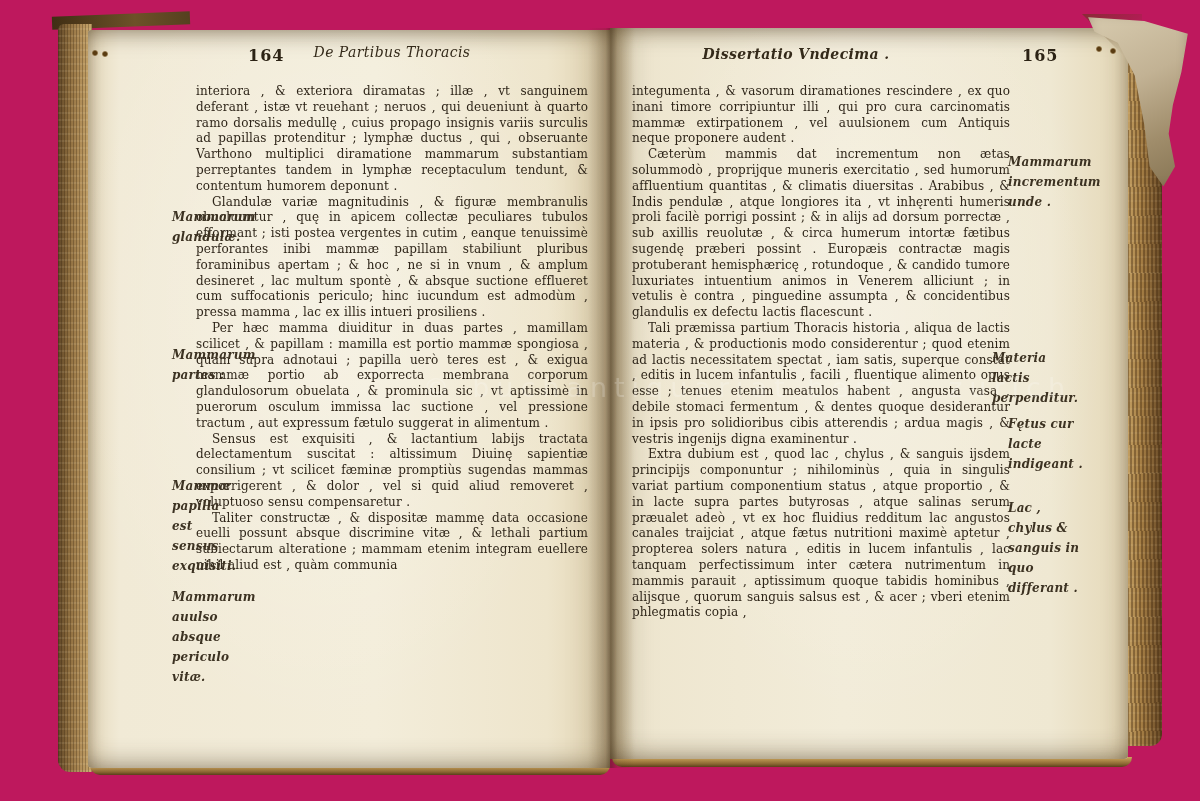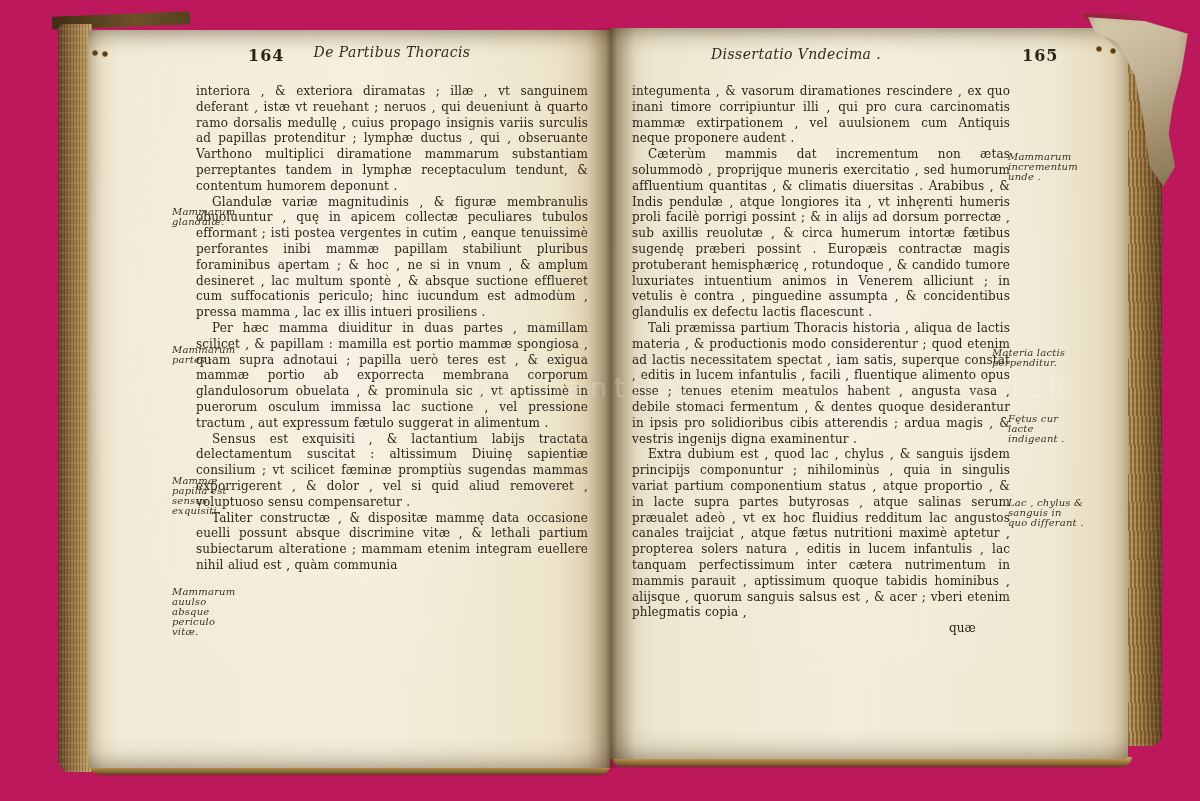--- a/index.html
+++ b/index.html
@@ -67,22 +67,22 @@
   .header-num{position:absolute;font-size:16px;font-weight:bold;letter-spacing:1px;color:#2c2315;z-index:10;}
   .header-title{position:absolute;font-style:italic;font-size:14px;letter-spacing:.4px;
     color:#342a1a;text-align:center;z-index:10;}
   .body-col{position:absolute;z-index:10;font-size:12px;line-height:15.8px;text-align:justify;
     letter-spacing:.12px;word-spacing:.5px;color:#2e2519;}
   .body-col p{margin:0;text-indent:16px;}
   .body-col p.noindent{text-indent:0;}
   .catchword{display:block;text-align:right;}
   .cw-left{padding-right:42px;}
   .cw-right{padding-right:34px;}
-  .margin-note{position:absolute;z-index:10;font-style:italic;font-size:10px;line-height:10px;
-    color:#3c3222;letter-spacing:.2px;}
+  .margin-note{position:absolute;z-index:10;font-style:italic;font-size:12px;line-height:20px;
+    color:#3c3222;letter-spacing:.2px;font-weight:bold;}
   .mn-left{left:52px;width:62px;text-align:left;margin-left:32px;}
   .mn-right{width:76px;text-align:left;}
 
   
   .watermark{position:absolute;left:172px;top:372px;width:900px;z-index:50;pointer-events:none;
     font-family:"DejaVu Sans","Liberation Sans",sans-serif;font-size:27px;letter-spacing:7px;
     color:rgba(255,255,255,.20);white-space:nowrap;text-transform:lowercase;text-align:right;}
 </style>
 </head>
 <body>
@@ -110,29 +110,28 @@
     <div class="margin-note mn-left" style="top:177px;">Mammarum glandulæ.</div>
     <div class="margin-note mn-left" style="top:315px;">Mammarum partes :</div>
     <div class="margin-note mn-left" style="top:446px;">Mammæ papilla est sensus exquisiti.</div>
     <div class="margin-note mn-left" style="top:557px;">Mammarum auulso absque periculo vitæ.</div>
 
     <div class="wormhole" style="left:4px;top:20px;"></div>
     <div class="wormhole" style="left:14px;top:21px;"></div>
   </div>
 
   <div class="page page-right">
-    <div class="header-title" style="left:30px;top:18px;width:312px;">Dissertatio Vndecima .</div>
+    <div class="header-title" style="left:30px;top:18px;width:312px;font-weight:bold;">Dissertatio Vndecima .</div>
     <span class="header-num" style="left:364px;top:18px;margin-left:48px;">165</span>
 
     <div class="body-col" style="left:22px;top:56px;width:378px;">
       <p class="noindent">integumenta , &amp; vasorum diramationes rescindere , ex quo inani timore corripiuntur illi , qui pro cura carcinomatis mammæ extirpationem , vel auulsionem cum Antiquis neque proponere audent .</p>
       <p>Cæterùm mammis dat incrementum non ætas solummodò , proprijque muneris exercitatio , sed humorum affluentium quantitas , &amp; climatis diuersitas . Arabibus , &amp; Indis pendulæ , atque longiores ita , vt inhęrenti humeris proli facilè porrigi possint ; &amp; in alijs ad dorsum porrectæ , sub axillis reuolutæ , &amp; circa humerum intortæ fætibus sugendę præberi possint . Europæis contractæ magis protuberant hemisphæricę , rotundoque , &amp; candido tumore luxuriates intuentium animos in Venerem alliciunt ; in vetulis è contra , pinguedine assumpta , &amp; concidentibus glandulis ex defectu lactis flacescunt .</p>
       <p>Tali præmissa partium Thoracis historia , aliqua de lactis materia , &amp; productionis modo considerentur ; quod etenim ad lactis necessitatem spectat , iam satis, superque constat , editis in lucem infantulis , facili , fluentique alimento opus esse ; tenues etenim meatulos habent , angusta vasa , debile stomaci fermentum , &amp; dentes quoque desiderantur in ipsis pro solidioribus cibis atterendis ; ardua magis , &amp; vestris ingenijs digna examinentur .</p>
       <p>Extra dubium est , quod lac , chylus , &amp; sanguis ijsdem principijs componuntur ; nihilominùs , quia in singulis variat partium componentium status , atque proportio , &amp; in lacte supra partes butyrosas , atque salinas serum præualet adeò , vt ex hoc fluidius redditum lac angustos canales traijciat , atque fætus nutritioni maximè aptetur , propterea solers natura , editis in lucem infantulis , lac tanquam perfectissimum inter cætera nutrimentum in mammis parauit , aptissimum quoque tabidis hominibus , alijsque , quorum sanguis salsus est , &amp; acer ; vberi etenim phlegmatis copia ,</p>
-      <span class="catchword cw-right">quæ</span>
     </div>
 
     <div class="margin-note mn-right" style="left:398px;top:124px;">Mammarum incrementum unde .</div>
     <div class="margin-note mn-right" style="left:382px;top:320px;">Materia lactis perpenditur.</div>
     <div class="margin-note mn-right" style="left:398px;top:386px;">Fętus cur lacte indigeant .</div>
     <div class="margin-note mn-right" style="left:398px;top:470px;">Lac , chylus &amp; sanguis in quo differant .</div>
 
     <div class="wormhole" style="left:486px;top:18px;"></div>
     <div class="wormhole" style="left:500px;top:20px;"></div>
   </div>

